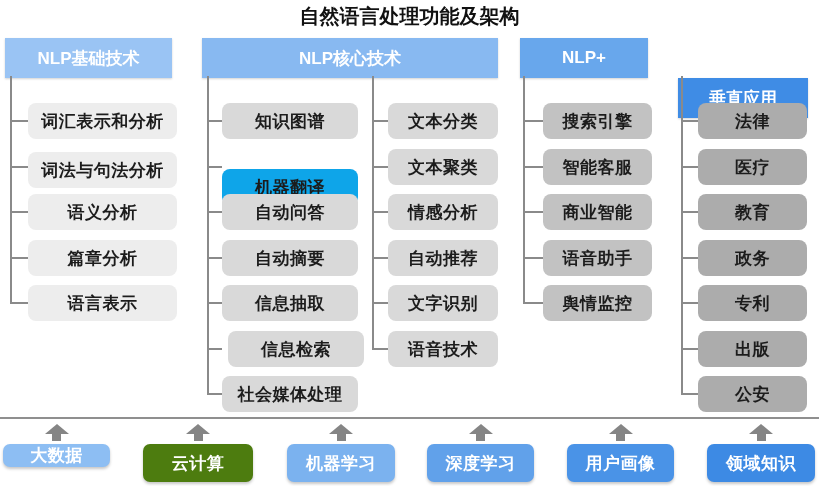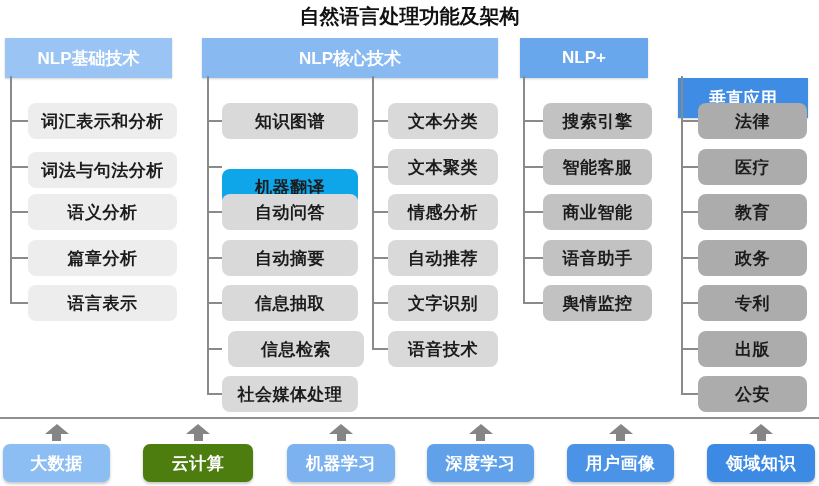--- a/index.html
+++ b/index.html
@@ -112,21 +112,21 @@
       <div class="node" style="left: 698px; top: 331px; width: 109px; background: rgb(172, 172, 172);">出版</div>
       <div class="tick" style="left: 681px; top: 393px; width: 17px; height: 2px; background: rgb(138, 138, 138);"></div>
       <div class="node" style="left: 698px; top: 376px; width: 109px; background: rgb(172, 172, 172);">公安</div>
     </div>
   <div class="divider" id="divider" style="background: rgb(143, 143, 143);"></div>
   <div id="foundation">
       <div class="arrow" style="left: 44.5px; top: 424px;">
         <div class="tri" style="border-bottom-color: rgb(133, 133, 133);"></div>
         <div class="stem" style="background: rgb(133, 133, 133);"></div>
       </div>
-      <div class="fnode" style="left: 3px; top: 444px; width: 107px; height: 38px; background: rgb(141, 190, 243);">大数据</div>
+      <div class="fnode" style="left: 3px; top: 444px; width: 107px; height: 23px; background: rgb(141, 190, 243);">大数据</div>
       <div class="arrow" style="left: 186px; top: 424px;">
         <div class="tri" style="border-bottom-color: rgb(133, 133, 133);"></div>
         <div class="stem" style="background: rgb(133, 133, 133);"></div>
       </div>
       <div class="fnode" style="left: 143px; top: 444px; width: 110px; height: 38px; background: #4d7c0f;">云计算</div>
       <div class="arrow" style="left: 329px; top: 424px;">
         <div class="tri" style="border-bottom-color: rgb(133, 133, 133);"></div>
         <div class="stem" style="background: rgb(133, 133, 133);"></div>
       </div>
       <div class="fnode" style="left: 287px; top: 444px; width: 108px; height: 38px; background: rgb(123, 178, 239);">机器学习</div>

